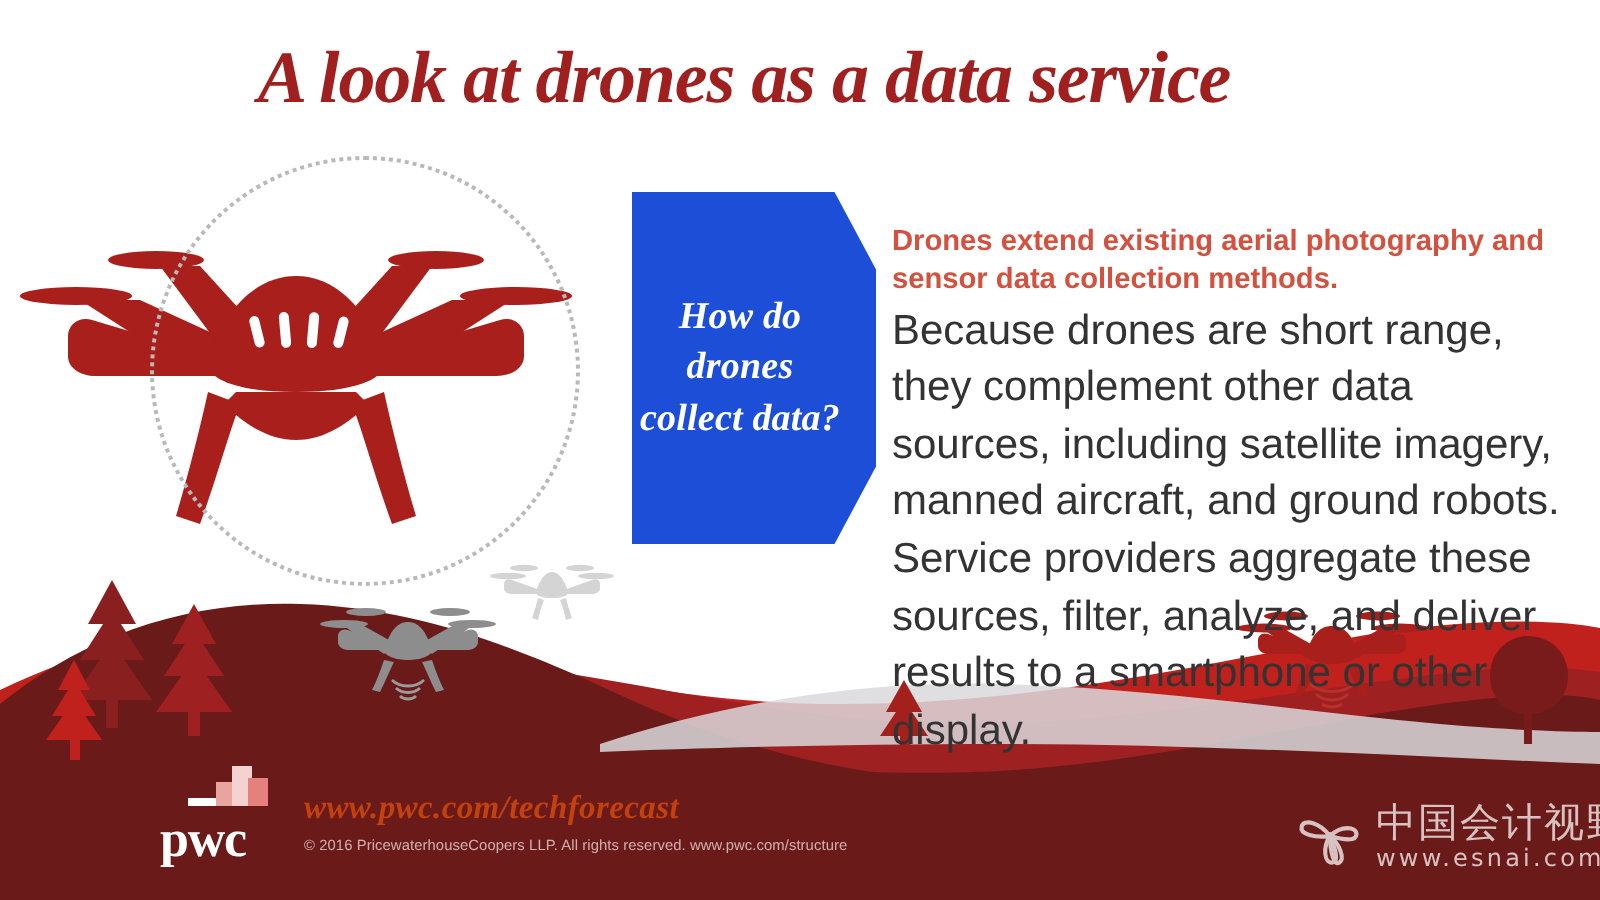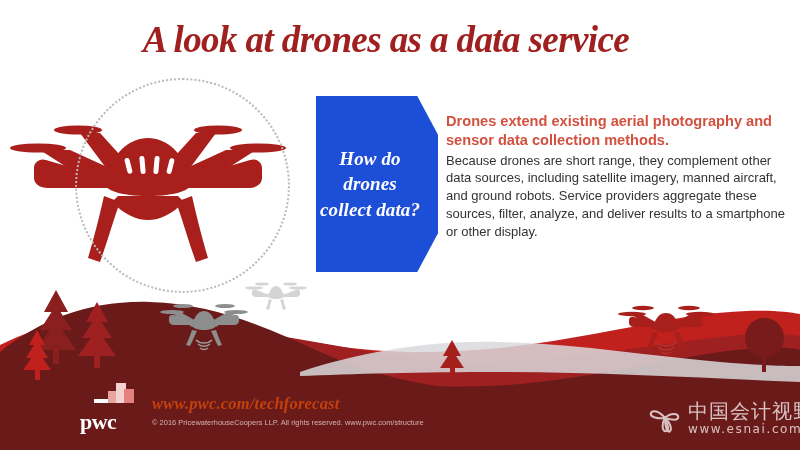--- a/index.html
+++ b/index.html
@@ -11,21 +11,21 @@
     position:relative;
     width:800px;
     height:450px;
     overflow:hidden;
     background:#ffffff;
   }
 
   
   .title{
     position:absolute;
-    left:16px; top:18px;
+    left:2px; top:18px;
     width:740px;
     text-align:center;
     font-family:"Liberation Serif", serif;
     font-style:italic;
     font-weight:bold;
     font-size:37px;
     letter-spacing:-0.6px;
     color:#a0201f;
     white-space:nowrap;
   }
@@ -78,39 +78,39 @@
     width:340px;
   }
   .copy-lead{
     font-size:14.6px;
     font-weight:bold;
     line-height:1.33;
     color:#d2513f;
     margin:0 0 1px 0;
   }
   .copy-body{
-    font-size:13px;
+    font-size:21px;
     font-weight:normal;
     line-height:1.36;
     color:#333333;
     margin:0;
   }
 
   
   .pwc-logo{
     position:absolute;
     left:80px; top:379px;
     width:62px; height:54px;
   }
   .pwc-word{
     position:absolute;
     left:0; bottom:0;
     font-family:"Liberation Serif", serif;
     font-weight:bold;
-    font-size:22px;
+    font-size:26px;
     color:#ffffff;
     letter-spacing:-0.6px;
     line-height:1;
   }
   .pwc-mark{ position:absolute; left:14px; top:0; width:48px; height:28px; }
 
   .footer-url{
     position:absolute;
     left:152px; top:394px;
     font-family:"Liberation Serif", serif;

